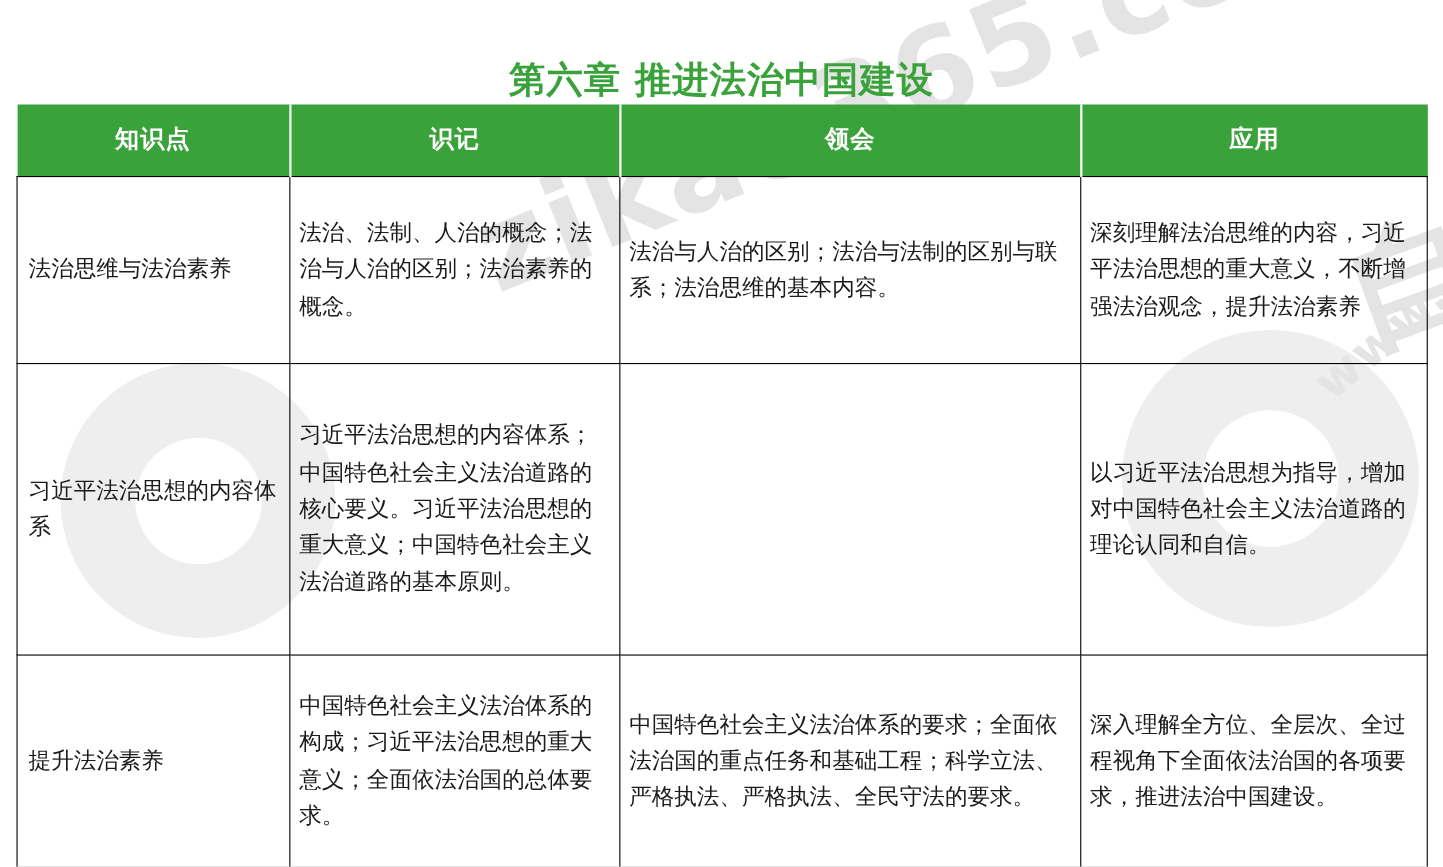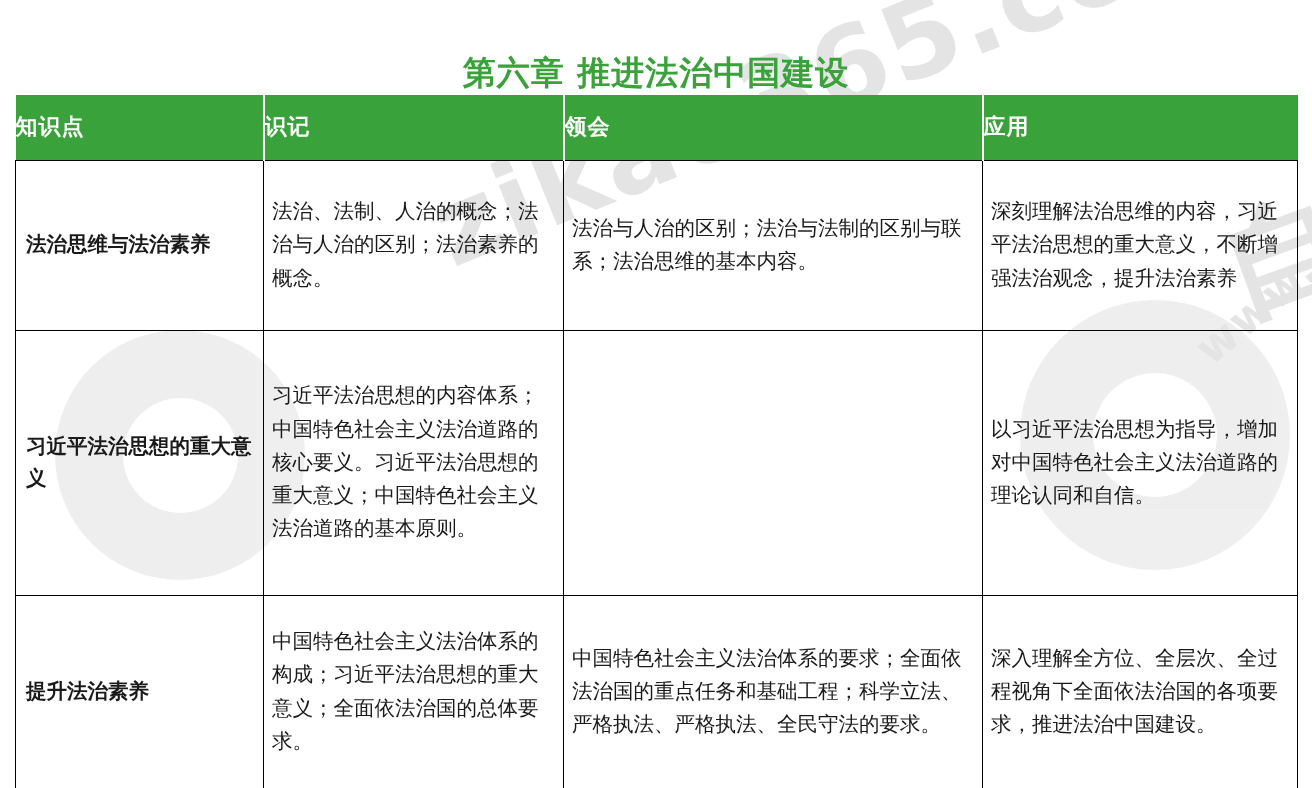--- a/index.html
+++ b/index.html
@@ -95,41 +95,41 @@
   table.kb col.c2 { width: 300px; }
   table.kb col.c3 { width: 419px; }
   table.kb col.c4 { width: 315px; }
 
   thead th {
     background: #3aa23a;
     color: #ffffff;
     font-size: 22px;
     font-weight: bold;
     height: 65px;
-    text-align: left;
+    text-align: center;
     vertical-align: middle;
     border: none;
     border-right: 2px solid #ffffff;
     padding: 0;
     letter-spacing: 1px;
   }
   thead th:last-child { border-right: none; }
 
   tbody td {
     border: 1.5px solid #000000;
     vertical-align: middle;
     padding: 4px 6px 4px 8px;
     font-size: 20.5px;
     line-height: 1.62;
     color: #1a1a1a;
     background: transparent;
     word-break: break-all;
   }
   tbody td.topic {
-    font-weight: bold;
+    font-weight: normal;
     text-align: left;
     padding-left: 10px;
     padding-right: 4px;
     line-height: 1.55;
   }
   tbody tr.r1 td { height: 170px; }
   tbody tr.r2 td { height: 265px; }
   tbody tr.r3 td { height: 193px; }
 
   td.cell-empty { }
@@ -168,21 +168,21 @@
         </tr>
       </thead>
       <tbody>
         <tr class="r1">
           <td class="topic">法治思维与法治素养</td>
           <td>法治、法制、人治的概念；法治与人治的区别；法治素养的概念。</td>
           <td>法治与人治的区别；法治与法制的区别与联系；法治思维的基本内容。</td>
           <td>深刻理解法治思维的内容，习近平法治思想的重大意义，不断增强法治观念，提升法治素养</td>
         </tr>
         <tr class="r2">
-          <td class="topic">习近平法治思想的重大意义</td>
+          <td class="topic">习近平法治思想的内容体系</td>
           <td>习近平法治思想的内容体系；中国特色社会主义法治道路的核心要义。习近平法治思想的重大意义；中国特色社会主义法治道路的基本原则。</td>
           <td class="cell-empty"></td>
           <td>以习近平法治思想为指导，增加对中国特色社会主义法治道路的理论认同和自信。</td>
         </tr>
         <tr class="r3">
           <td class="topic">提升法治素养</td>
           <td>中国特色社会主义法治体系的构成；习近平法治思想的重大意义；全面依法治国的总体要求。</td>
           <td>中国特色社会主义法治体系的要求；全面依法治国的重点任务和基础工程；科学立法、严格执法、严格执法、全民守法的要求。</td>
           <td>深入理解全方位、全层次、全过程视角下全面依法治国的各项要求，推进法治中国建设。</td>
         </tr>

